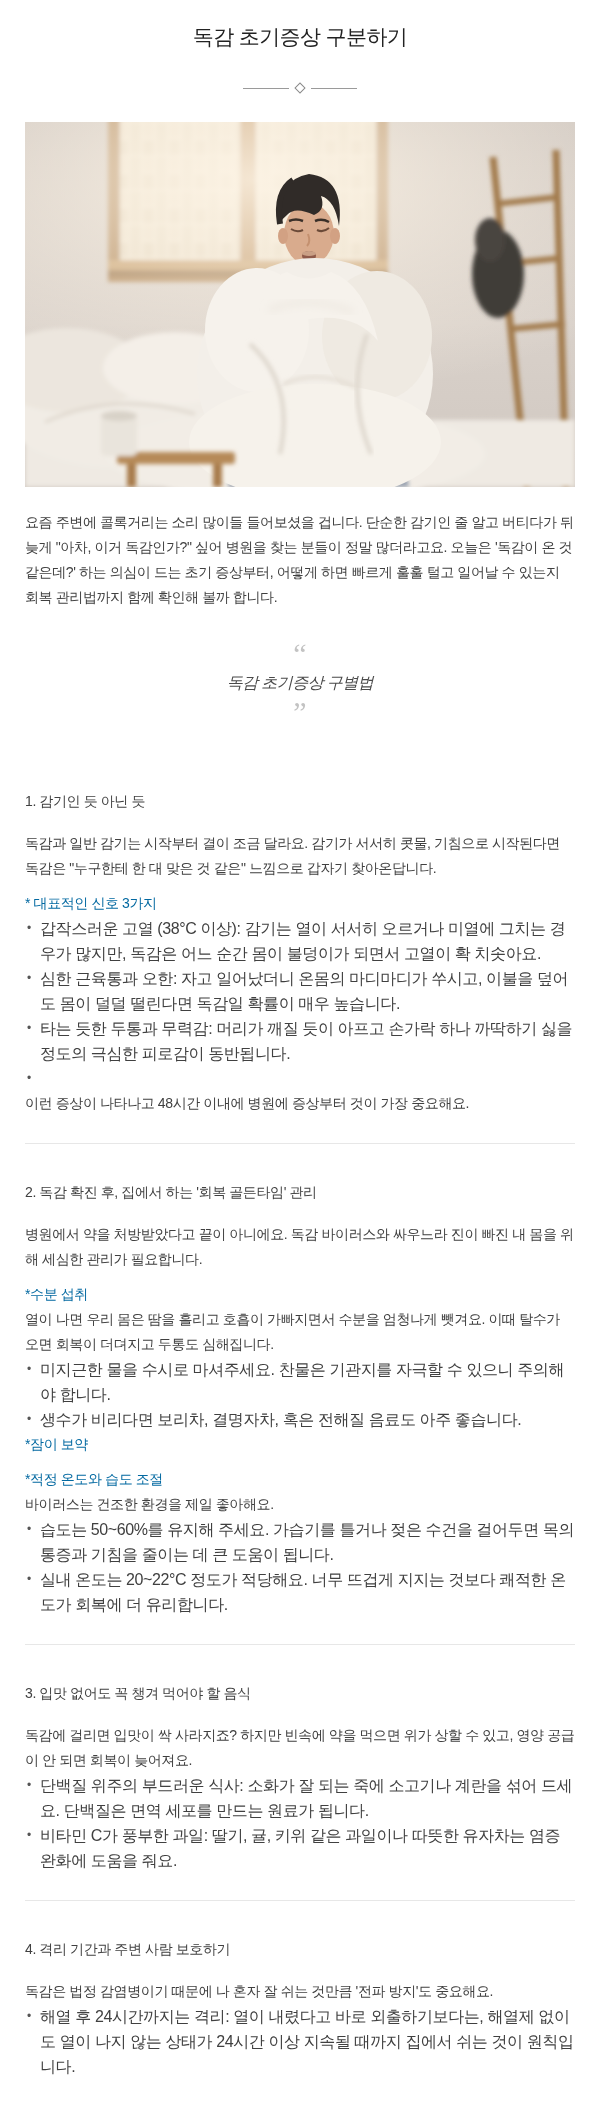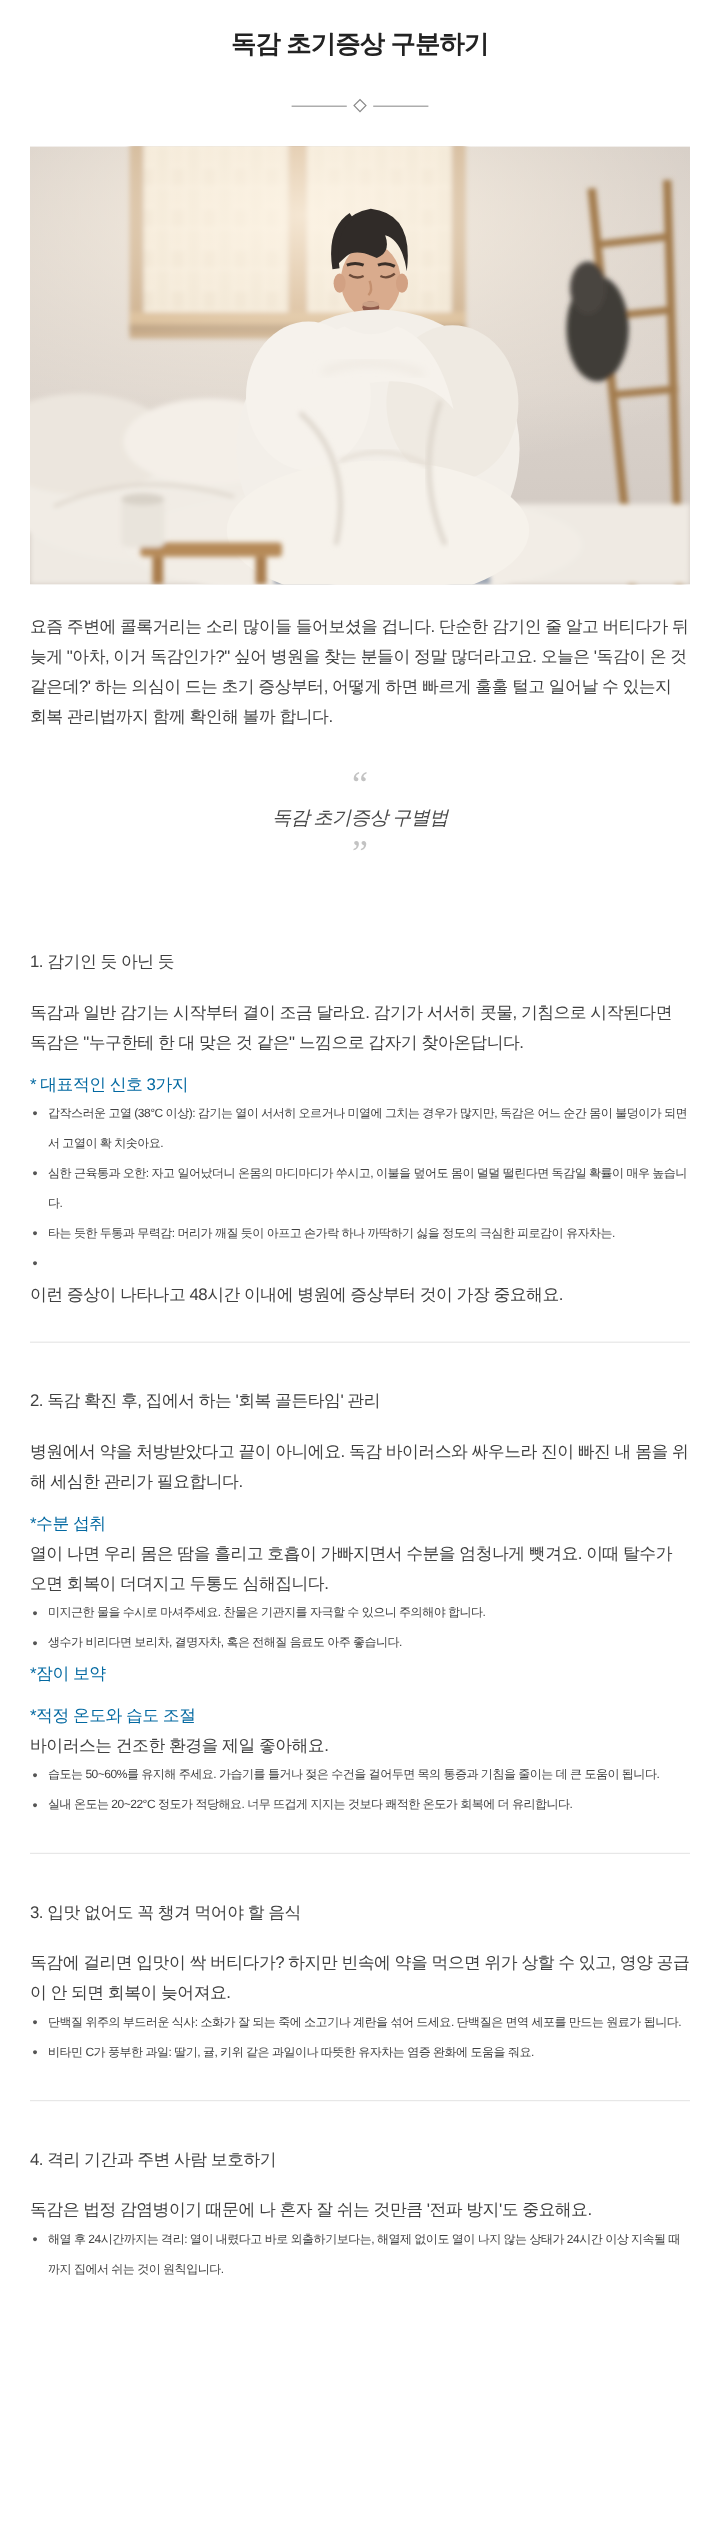--- a/index.html
+++ b/index.html
@@ -1,34 +1,34 @@
 <!DOCTYPE html>
 <html lang="ko"><head>
 <meta charset="utf-8">
 <style>
   html,body{margin:0;padding:0;background:#ffffff;}
   body{width:600px;font-family:"Liberation Sans","DejaVu Sans",sans-serif;color:#404040;}
   .content{padding:0 25px 26px;}
 
   .post-title{margin:24px 0 0;text-align:center;font-size:21px;line-height:26px;
-    font-weight:700;color:#222;letter-spacing:-0.6px;}
+    font-weight:400;color:#222;letter-spacing:-0.6px;}
 
   .ornament{display:flex;align-items:center;justify-content:center;margin-top:33px;height:10px;}
   .orn-line{width:46px;height:1px;background:#9a9a9a;}
   .orn-diamond{width:6px;height:6px;border:1px solid #8a8a8a;background:#fff;
     transform:rotate(45deg);margin:0 7px;}
 
   .photo-wrap{margin:29px 0 0;font-size:0;line-height:0;}
 
   p{margin:0;font-size:14px;line-height:25px;letter-spacing:-0.4px;color:#404040;}
   .sec-heading{font-size:14px;font-weight:400;line-height:25px;letter-spacing:-0.4px;color:#404040;margin:0;}
   .subhead{font-size:14px;line-height:25px;letter-spacing:-0.4px;color:#0369a1;margin:0;}
 
   ul.bullets{list-style:none;margin:0;padding:0;}
-  ul.bullets li{position:relative;font-size:10px;line-height:25px;letter-spacing:-0.4px;
+  ul.bullets li{position:relative;font-size:16px;line-height:25px;letter-spacing:-0.4px;
     color:#404040;padding-left:15px;min-height:25px;}
   ul.bullets li::before{content:"\2022";position:absolute;left:2px;top:0;
     font-size:12px;line-height:25px;color:#555;}
 
   .quote{margin-top:32px;text-align:center;}
   .qmark{font-family:"Liberation Serif","DejaVu Serif",serif;font-size:30px;line-height:24px;color:#c3c3c3;}
   .qtext{font-family:"Liberation Serif","DejaVu Serif",serif;font-style:italic;font-size:16px;
     line-height:26px;color:#4a4a4a;letter-spacing:-0.5px;margin:4px 0;}
 
   hr.sec-divider{border:0;border-top:1px solid #e7e7e7;margin:27px 0 0;}
@@ -156,21 +156,21 @@
     <div class="qmark">”</div>
   </div>
 
   <section>
     <h2 class="sec-heading mt47">1. 감기인 듯 아닌 듯</h2>
     <p class="mt17">독감과 일반 감기는 시작부터 결이 조금 달라요. 감기가 서서히 콧물, 기침으로 시작된다면 독감은 "누구한테 한 대 맞은 것 같은" 느낌으로 갑자기 찾아온답니다.</p>
     <p class="subhead mt10">* 대표적인 신호 3가지</p>
     <ul class="bullets mt0">
       <li>갑작스러운 고열 (38°C 이상): 감기는 열이 서서히 오르거나 미열에 그치는 경우가 많지만, 독감은 어느 순간 몸이 불덩이가 되면서 고열이 확 치솟아요.</li>
       <li>심한 근육통과 오한: 자고 일어났더니 온몸의 마디마디가 쑤시고, 이불을 덮어도 몸이 덜덜 떨린다면 독감일 확률이 매우 높습니다.</li>
-      <li>타는 듯한 두통과 무력감: 머리가 깨질 듯이 아프고 손가락 하나 까딱하기 싫을 정도의 극심한 피로감이 유자차는.</li>
+      <li>타는 듯한 두통과 무력감: 머리가 깨질 듯이 아프고 손가락 하나 까딱하기 싫을 정도의 극심한 피로감이 동반됩니다.</li>
       <li></li>
     </ul>
     <p class="mt0">이런 증상이 나타나고 48시간 이내에 병원에 증상부터 것이 가장 중요해요.</p>
   </section>
 
   <hr class="sec-divider">
 
   <section>
     <h2 class="sec-heading mt36">2. 독감 확진 후, 집에서 하는 '회복 골든타임' 관리</h2>
     <p class="mt17">병원에서 약을 처방받았다고 끝이 아니에요. 독감 바이러스와 싸우느라 진이 빠진 내 몸을 위해 세심한 관리가 필요합니다.</p>
@@ -189,21 +189,21 @@
     <ul class="bullets mt0">
       <li>습도는 50~60%를 유지해 주세요. 가습기를 틀거나 젖은 수건을 걸어두면 목의 통증과 기침을 줄이는 데 큰 도움이 됩니다.</li>
       <li>실내 온도는 20~22°C 정도가 적당해요. 너무 뜨겁게 지지는 것보다 쾌적한 온도가 회복에 더 유리합니다.</li>
     </ul>
   </section>
 
   <hr class="sec-divider">
 
   <section>
     <h2 class="sec-heading mt36">3. 입맛 없어도 꼭 챙겨 먹어야 할 음식</h2>
-    <p class="mt17">독감에 걸리면 입맛이 싹 버티다가? 하지만 빈속에 약을 먹으면 위가 상할 수 있고, 영양 공급이 안 되면 회복이 늦어져요.</p>
+    <p class="mt17">독감에 걸리면 입맛이 싹 사라지죠? 하지만 빈속에 약을 먹으면 위가 상할 수 있고, 영양 공급이 안 되면 회복이 늦어져요.</p>
     <ul class="bullets mt0">
       <li>단백질 위주의 부드러운 식사: 소화가 잘 되는 죽에 소고기나 계란을 섞어 드세요. 단백질은 면역 세포를 만드는 원료가 됩니다.</li>
       <li>비타민 C가 풍부한 과일: 딸기, 귤, 키위 같은 과일이나 따뜻한 유자차는 염증 완화에 도움을 줘요.</li>
     </ul>
   </section>
 
   <hr class="sec-divider">
 
   <section>
     <h2 class="sec-heading mt36">4. 격리 기간과 주변 사람 보호하기</h2>

